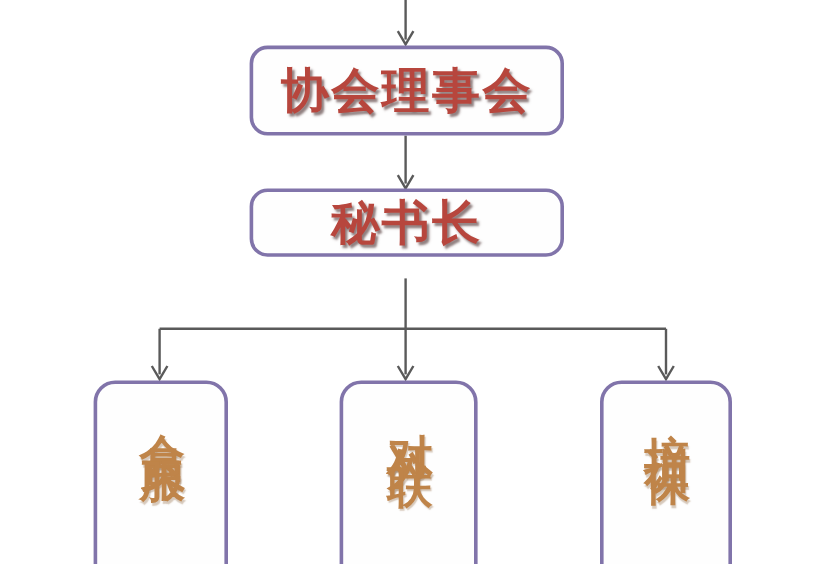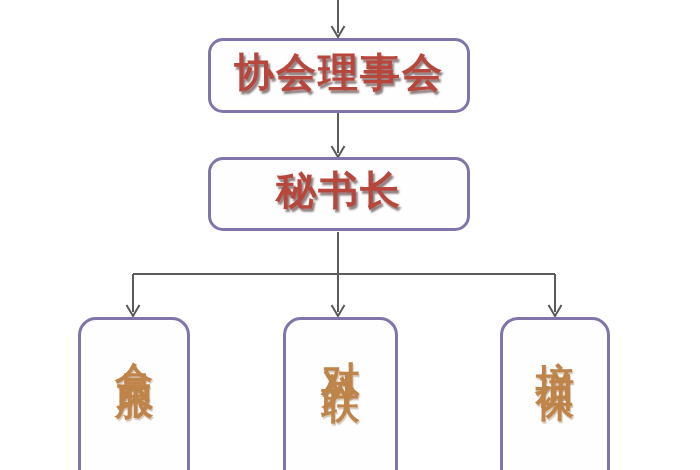--- a/index.html
+++ b/index.html
@@ -38,21 +38,20 @@
     justify-content: center;
   }
   .htext {
     font-size: 40px;
     font-weight: bold;
     letter-spacing: 2px;
     color: var(--title-text, #b7463d);
     text-shadow: 2px 3px 2px rgba(82, 55, 55, 0.65);
     white-space: nowrap;
     line-height: 1;
-    font-family: Liberation Mono, monospace;
   }
   .vbox {
     position: absolute;
     box-sizing: border-box;
     background: var(--box-fill, #ffffff);
     border: 3px solid var(--box-border, #8174aa);
     border-radius: 18px;
     display: flex;
     justify-content: center;
     align-items: flex-start;
@@ -104,21 +103,21 @@
     <g>
       <line x1="555" y1="274" x2="555" y2="312"></line>
       <polyline points="548.5,305 555,316 561.5,305"></polyline>
     </g>
   </svg>
 
   <div class="hbox" style="left:208px; top:38px; width:262px; height:75px;">
     <span class="htext">协会理事会</span>
   </div>
 
-  <div class="hbox" style="left:208px; top:157px; width:262px; height:74px;">
+  <div class="hbox" style="left:208px; top:157px; width:262px; height:57px;">
     <span class="htext">秘书长</span>
   </div>
 
   <div class="vbox" style="left:78px; top:317px; width:112px; height:210px;">
     <span class="vtext">会员服</span>
   </div>
 
   <div class="vbox" style="left:283px; top:317px; width:115px; height:210px;">
     <span class="vtext">对外联</span>
   </div>

